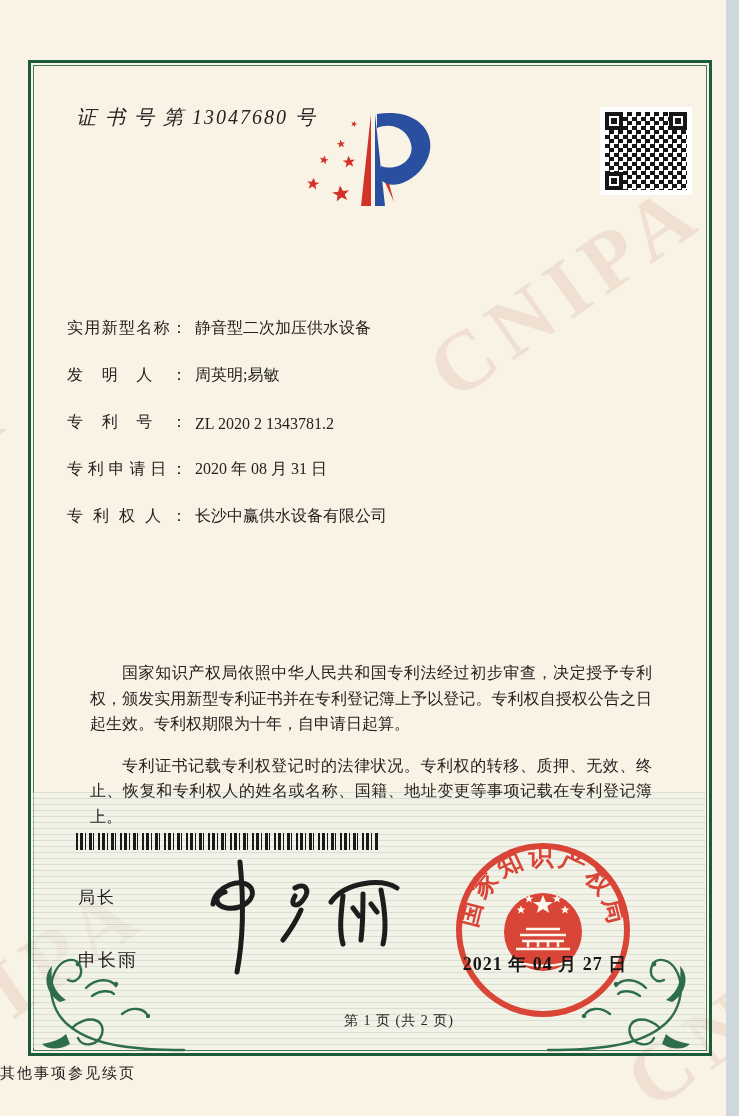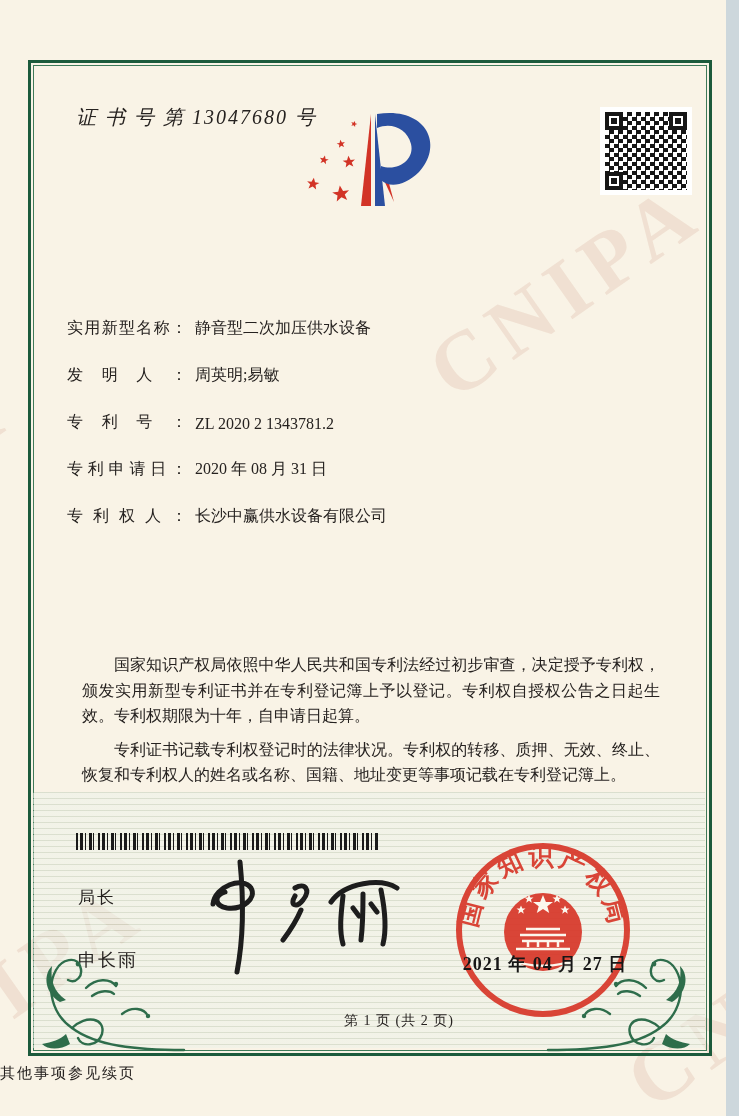--- a/index.html
+++ b/index.html
@@ -41,21 +41,21 @@
     position:absolute; left:28px; top:216px; width:678px; text-align:center;
     font-size:36px; font-weight:bold; letter-spacing:10px; z-index:2;
   }
   
   .field{position:absolute; left:67px; font-size:16px; z-index:2; white-space:nowrap;}
   .flabel{display:inline-block; width:120px; text-align:justify; text-align-last:justify; vertical-align:bottom;}
   .fvalue{margin-left:8px;}
   .fpair2{position:absolute; left:312px; top:0;}
   
   .paras{position:absolute; left:74px; top:644px; width:594px; font-size:16px; line-height:25.5px; text-align:justify; z-index:2;}
-  .paras p{margin:8px; text-indent:2em;}
+  .paras p{margin:16px; text-indent:2em;}
   
   .barcode{position:absolute; left:76px; top:833px; width:302px; height:17px; z-index:2;
     background:repeating-linear-gradient(90deg,
       #1a1a1a 0 2px, transparent 2px 4px,
       #1a1a1a 4px 7px, transparent 7px 9px,
       #1a1a1a 9px 10px, transparent 10px 13px,
       #1a1a1a 13px 16px, transparent 16px 17px,
       #1a1a1a 17px 18px, transparent 18px 22px);}
   .official-title{position:absolute; left:78px; top:886px; font-size:17px; letter-spacing:2px; z-index:2;}
   .official-name{position:absolute; left:78px; top:948px; font-size:18px; letter-spacing:2px; z-index:2;}

